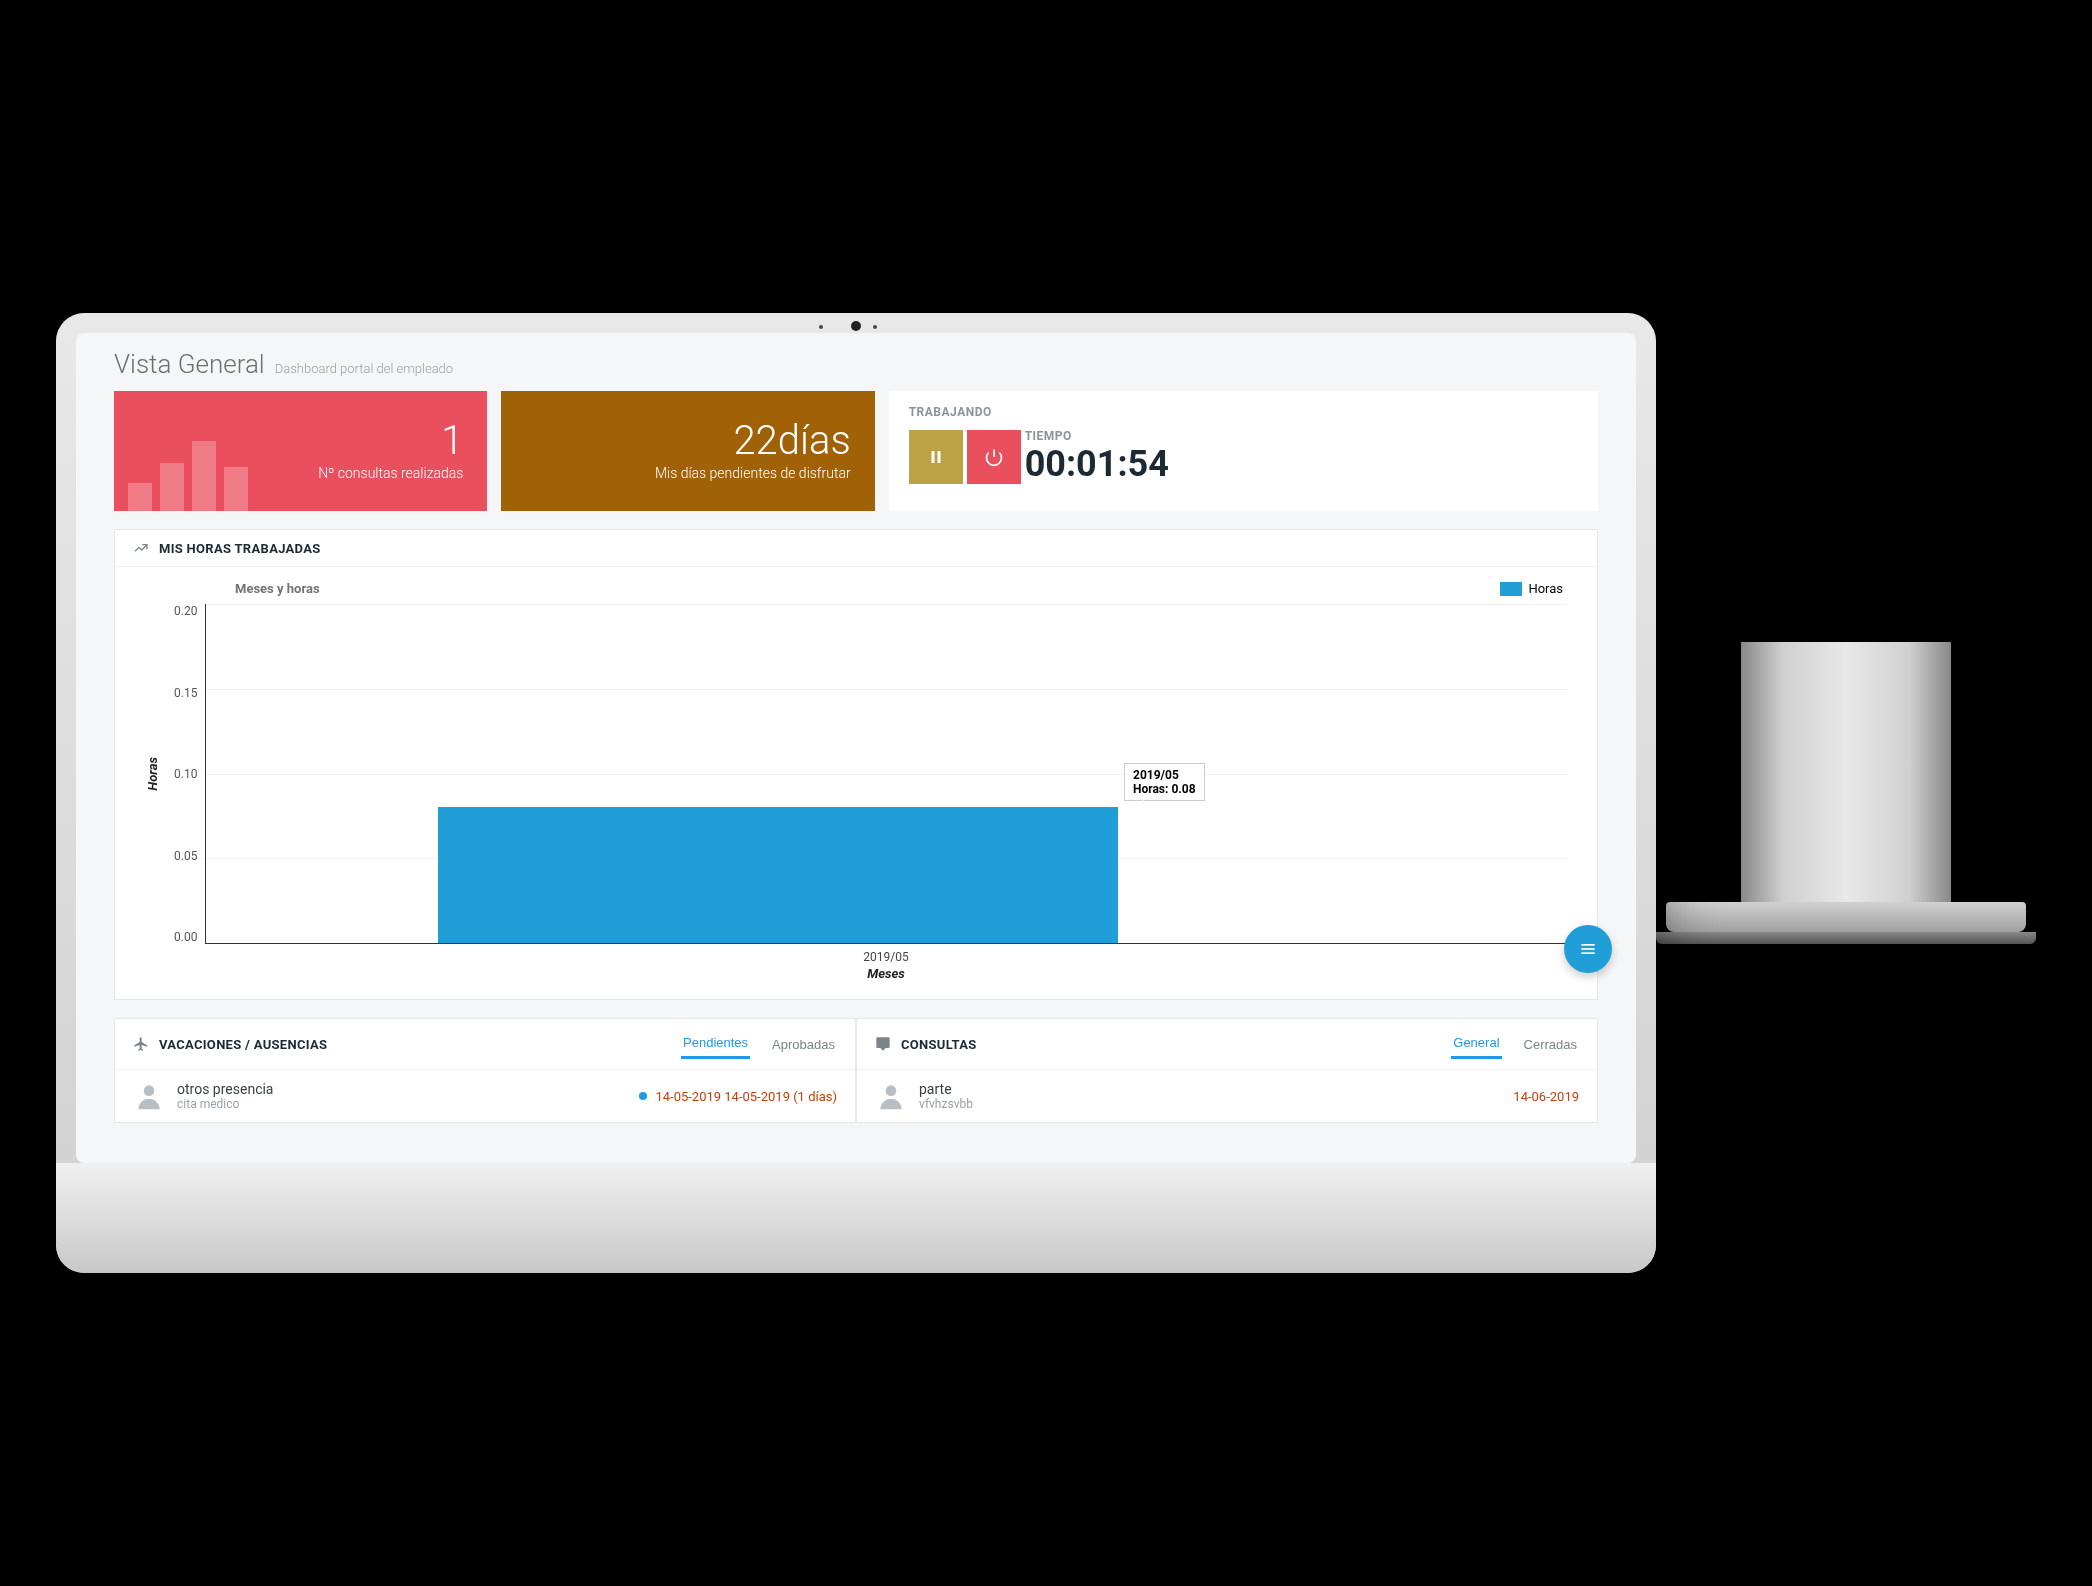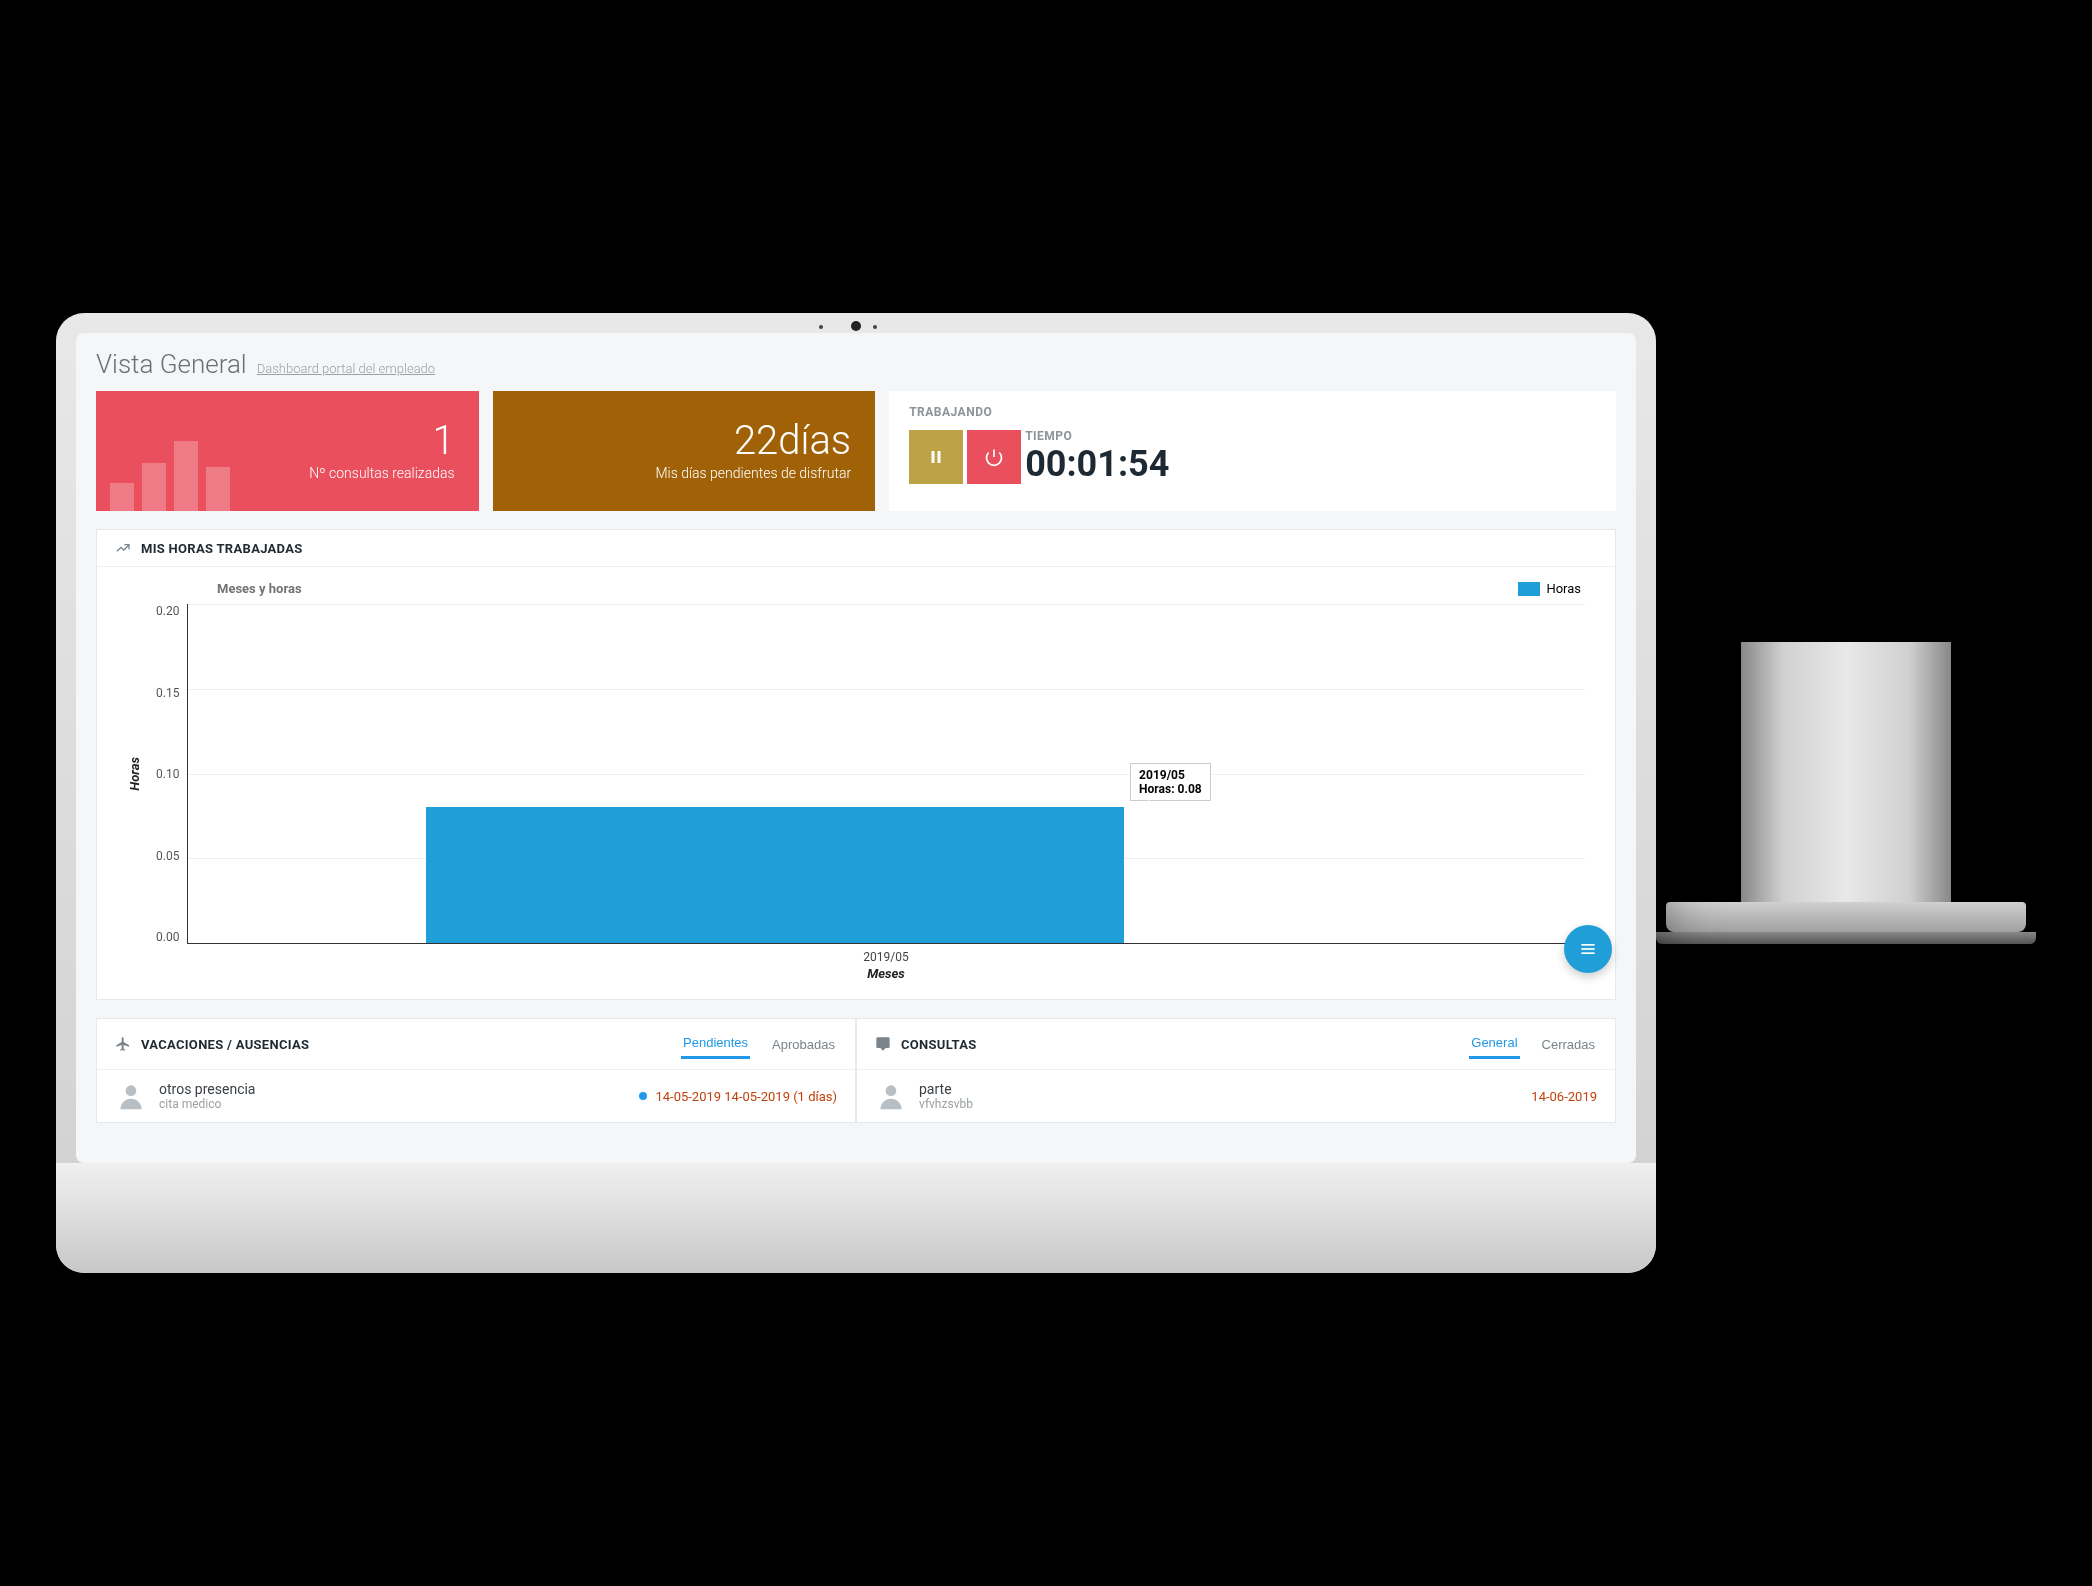--- a/index.html
+++ b/index.html
@@ -82,39 +82,38 @@
 }
 .stand-foot {
   width: 380px;
   height: 12px;
   background: linear-gradient(180deg, #888 0%, #555 100%);
   border-radius: 0 0 6px 6px;
 }
 
 
 .app {
-  padding: 16px 20px;
+  padding: 16px 38px;
   height: 100%;
 }
 .page-header {
   display: flex;
   align-items: baseline;
   gap: 10px;
   margin-bottom: 12px;
 }
 .page-title {
   font-size: 26px;
   font-weight: 300;
   color: #6a6f73;
 }
 .page-subtitle {
   font-size: 13px;
   color: #9aa1a6;
   font-weight: 300;
-  text-decoration: underline;
 }
 .cards-row {
   display: grid;
   grid-template-columns: 1fr 1fr 1.9fr;
   gap: 14px;
   margin-bottom: 18px;
 }
 .stat-card {
   height: 120px;
   color: #fff;

